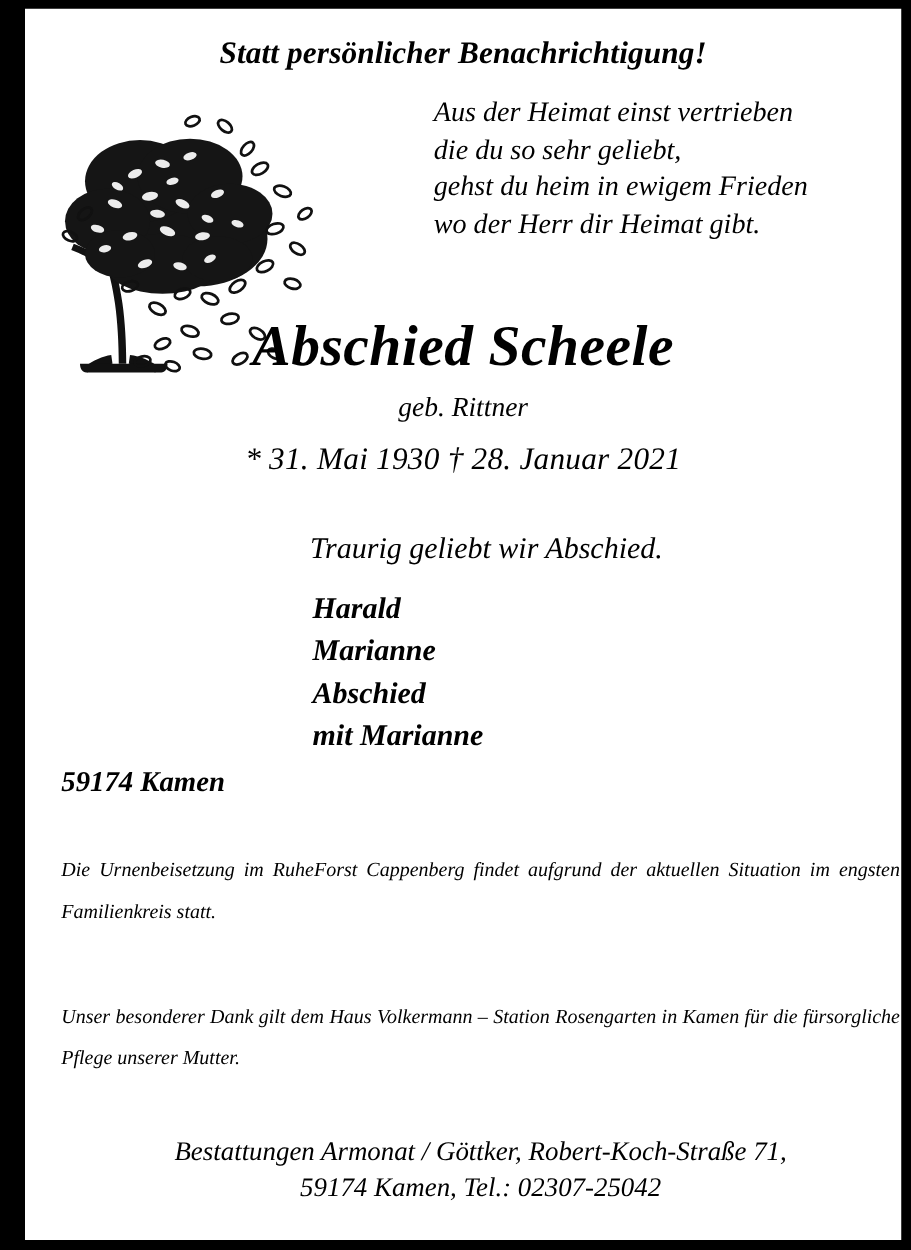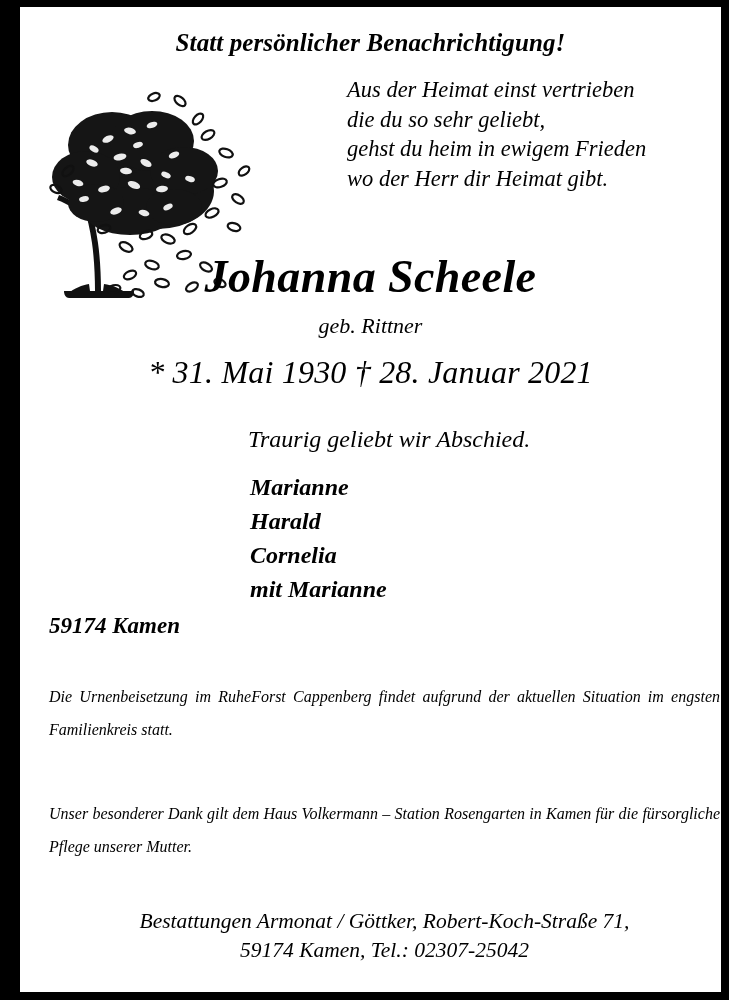--- a/index.html
+++ b/index.html
@@ -89,21 +89,21 @@
     font-style: italic;
     font-size: 22px;
   }
   .dates {
     position: absolute;
     left: 0;
     right: 0;
     top: 347px;
     text-align: center;
     font-style: italic;
-    font-size: 32px;
+    font-size: 25px;
     letter-spacing: 0.2px;
   }
 
   
   .farewell {
     position: absolute;
     left: 228px;
     top: 419px;
     font-style: italic;
     font-size: 24px;
@@ -242,32 +242,32 @@
           <ellipse cx="120" cy="18" rx="6" ry="3.6" transform="rotate(-22 120 18)"></ellipse>
         </g>
       </svg>
     </div>
 
     <div class="verse">Aus der Heimat einst vertrieben
 die du so sehr geliebt,
 gehst du heim in ewigem Frieden
 wo der Herr dir Heimat gibt.</div>
 
-    <div class="name">Johanna Scheele</div>
+    <div class="name">Abschied Scheele</div>
 
     <div class="maiden">geb. Rittner</div>
 
     <div class="dates">* 31. Mai 1930  † 28. Januar 2021</div>
 
     <div class="farewell">Traurig geliebt wir Abschied.</div>
 
     <div class="survivors">
+      <div>Harald</div>
       <div>Marianne</div>
-      <div>Harald</div>
-      <div>Cornelia</div>
+      <div>Abschied</div>
       <div>mit Marianne</div>
     </div>
 
     <div class="city">59174 Kamen</div>
 
     <div class="para para-burial">Die Urnenbeisetzung im RuheForst Cappenberg findet aufgrund der aktuellen Situation im engsten Familienkreis statt.</div>
 
     <div class="para para-thanks">Unser besonderer Dank gilt dem Haus Volkermann – Station Rosengarten in Kamen für die fürsorgliche Pflege unserer Mutter.</div>
 
     <div class="footer">Bestattungen Armonat / Göttker, Robert-Koch-Straße 71,

